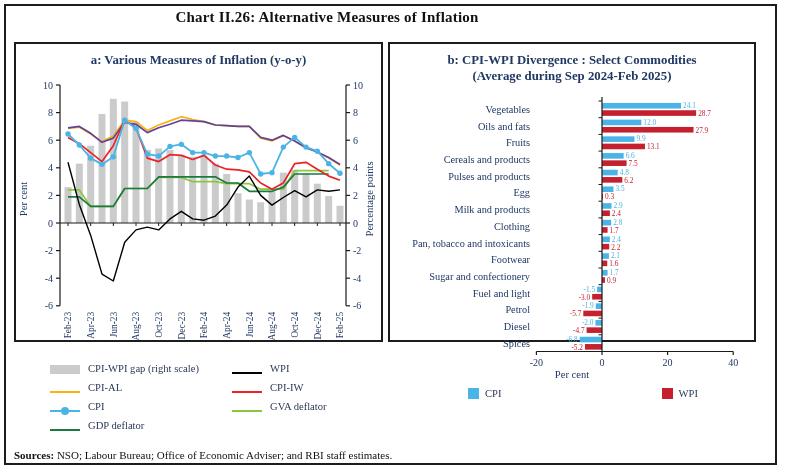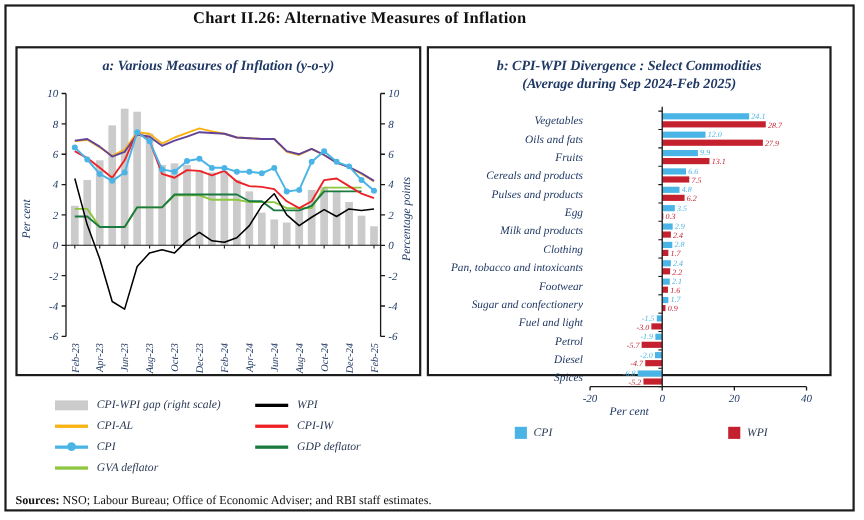--- a/index.html
+++ b/index.html
@@ -4,30 +4,30 @@
 <style>
   html,body{margin:0;padding:0;background:#ffffff;}
   body{width:785px;height:473px;position:relative;overflow:hidden;
        font-family:"Liberation Serif","DejaVu Serif",serif;}
   .frame{position:absolute;left:4px;top:4px;width:773px;height:461px;
          border:2px solid #1c1c1c;box-sizing:border-box;pointer-events:none;}
   .fig-title{position:absolute;left:0;top:9px;width:654px;text-align:center;
              font-size:15px;font-weight:bold;color:#111;letter-spacing:.2px;}
   .stray{position:absolute;left:392px;top:52px;font-size:12px;color:#333;}
   .panel{position:absolute;top:42px;height:300px;border:2px solid #1c1c1c;
-         box-sizing:border-box;background:#fff;font-style:italic;}
+         box-sizing:border-box;background:#fff;}
   #panelA{left:14px;width:369px;}
   #panelB{left:388px;width:368px;}
   .panel-title{color:#1f3864;font-weight:bold;font-size:12.8px;text-align:center;line-height:1.25;}
   #panelA .panel-title{margin-top:9px;margin-bottom:2px;}
   #panelB .pt1{margin-top:9px;}
   svg{display:block;}
   .legend-a{display:grid;grid-template-columns:56% 44%;row-gap:8px;
             padding:4px 6px 0 34px;box-sizing:border-box;}
-  .lg-item{display:flex;align-items:center;gap:8px;}
+  .lg-item{display:flex;align-items:flex-end;gap:8px;}
   .lg-label{font-size:10.6px;color:#2b3a55;white-space:nowrap;}
   .sw-bar{width:30px;height:9px;flex:none;}
   .sw-line{width:30px;height:2.4px;flex:none;position:relative;}
   .sw-dot{position:absolute;left:11px;top:-3px;width:8px;height:8px;border-radius:50%;}
   .xlabel-b{text-align:center;font-size:10.6px;color:#1f3864;margin-top:-2px;}
   .legend-b{display:flex;align-items:center;margin-top:8px;padding-left:78px;gap:160px;}
   .lgb-item{display:flex;align-items:center;gap:6px;}
   .lgb-sq{width:11px;height:11px;flex:none;}
   .footer{position:absolute;left:14px;top:449px;font-size:11px;color:#111;}
   .footer b{font-weight:bold;}
@@ -188,26 +188,26 @@
         <span class="sw-line" style="background: rgb(236, 34, 39);"></span>
         <span class="lg-label">CPI-IW</span>
       </div>
       <div class="lg-item">
         <span class="sw-line" style="background: rgb(75, 180, 230);">
           <span class="sw-dot" style="background: rgb(75, 180, 230);"></span>
         </span>
         <span class="lg-label">CPI</span>
       </div>
       <div class="lg-item">
+        <span class="sw-line" style="background: rgb(141, 198, 63);"></span>
+        <span class="lg-label">GVA deflator</span>
+      </div>
+      <div class="lg-item">
         <span class="sw-line" style="background: rgb(26, 122, 64);"></span>
         <span class="lg-label">GDP deflator</span>
-      </div>
-      <div class="lg-item">
-        <span class="sw-line" style="background: rgb(141, 198, 63);"></span>
-        <span class="lg-label">GVA deflator</span>
       </div>
     </div>
 </section>
 
 <section class="panel" id="panelB">
   <div class="panel-title pt1">b: CPI-WPI Divergence : Select Commodities</div>
   <div class="panel-title pt2">(Average during Sep 2024-Feb 2025)</div>
   <svg id="svgB" width="364" height="276" viewBox="0 0 364 276" style="margin-top:10px">
       <g>
         <text x="140" y="17.95" text-anchor="end" font-size="10.3" fill="#1f3864">Vegetables</text>

